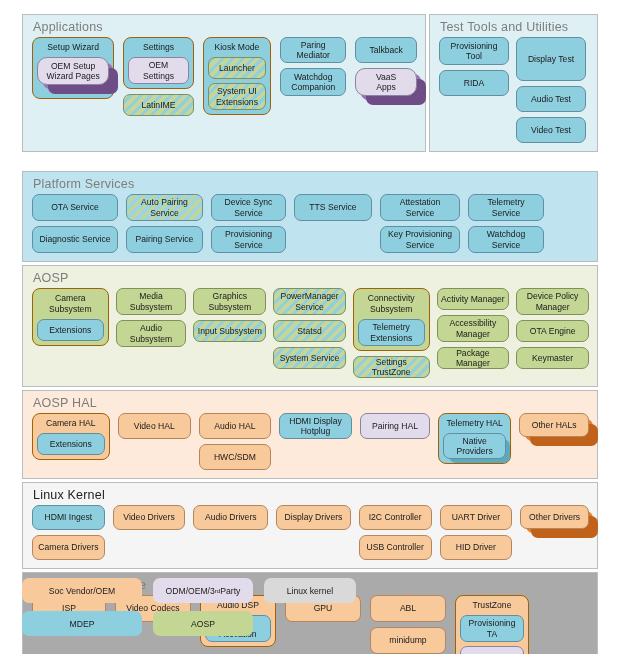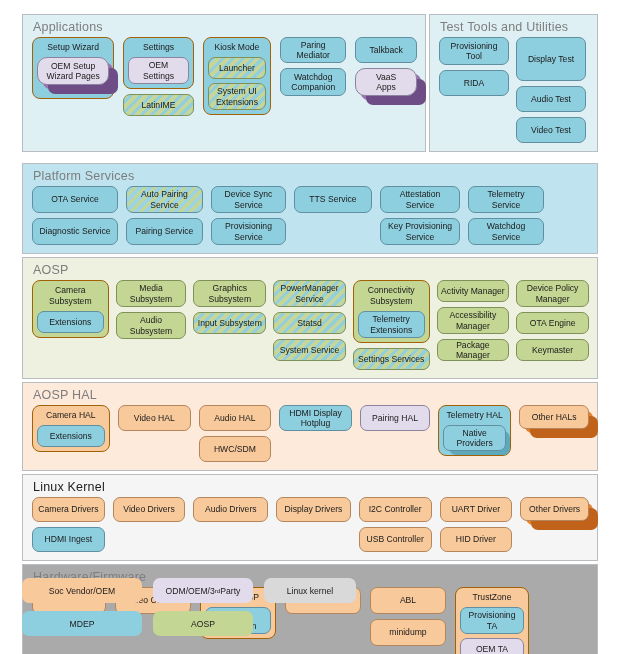--- a/index.html
+++ b/index.html
@@ -58,21 +58,21 @@
   .band-hal      { background:#fdeadb; }
   .band-kernel   { background:#f5f5f5; }
   .band-hw       { background:#aaaaaa; }
 
   
   .toprow {
     display: flex;
     gap: 3px;
     margin-bottom: 3px;
   }
-  .toprow > .band { margin-bottom: 8px; }
+  .toprow > .band { margin-bottom: 16px; }
   .apps-band  { width: 404px; }
   .tools-band { width: 169px; }
 
   
   .node {
     box-sizing: border-box;
     border-radius: 7px;
     border: 1px solid #6f6f6f;
     font-size: 8.6px;
     line-height: 10.5px;
@@ -323,21 +323,21 @@
         <div class="node h-aosp" style="height:22px;">System Service</div>
       </div>
 
       <div class="col" style="width:80px;">
         <div class="group f-aosp">
           <div class="grp-label">Connectivity
 Subsystem</div>
           <div class="node f-mdep">Telemetry
 Extensions</div>
         </div>
-        <div class="node h-aosp" style="height:22px;">Settings Services</div>
+        <div class="node h-aosp" style="height:22px;">Settings TrustZone</div>
       </div>
 
       <div class="col" style="width:76px;">
         <div class="node f-aosp" style="height:22px;">Activity Manager</div>
         <div class="node f-aosp" style="height:27px;">Accessibility
 Manager</div>
         <div class="node f-aosp" style="height:22px;">Package Manager</div>
       </div>
 
       <div class="col" style="width:76px;">
@@ -395,22 +395,22 @@
         </div>
       </div>
 
     </div>
   </div>
 
   <div class="band band-kernel">
     <div class="band-title dark">Linux Kernel</div>
     <div class="band-body" style="gap:8px;">
       <div class="col" style="width:74px;">
+        <div class="node f-mdep" style="height:25px;">HDMI Ingest</div>
         <div class="node f-soc" style="height:25px;">Camera Drivers</div>
-        <div class="node f-mdep" style="height:25px;">HDMI Ingest</div>
       </div>
       <div class="col" style="width:74px;">
         <div class="node f-soc" style="height:25px;">Video Drivers</div>
       </div>
       <div class="col" style="width:76px;">
         <div class="node f-soc" style="height:25px;">Audio Drivers</div>
       </div>
       <div class="col" style="width:76px;">
         <div class="node f-soc" style="height:25px;">Display Drivers</div>
       </div>

